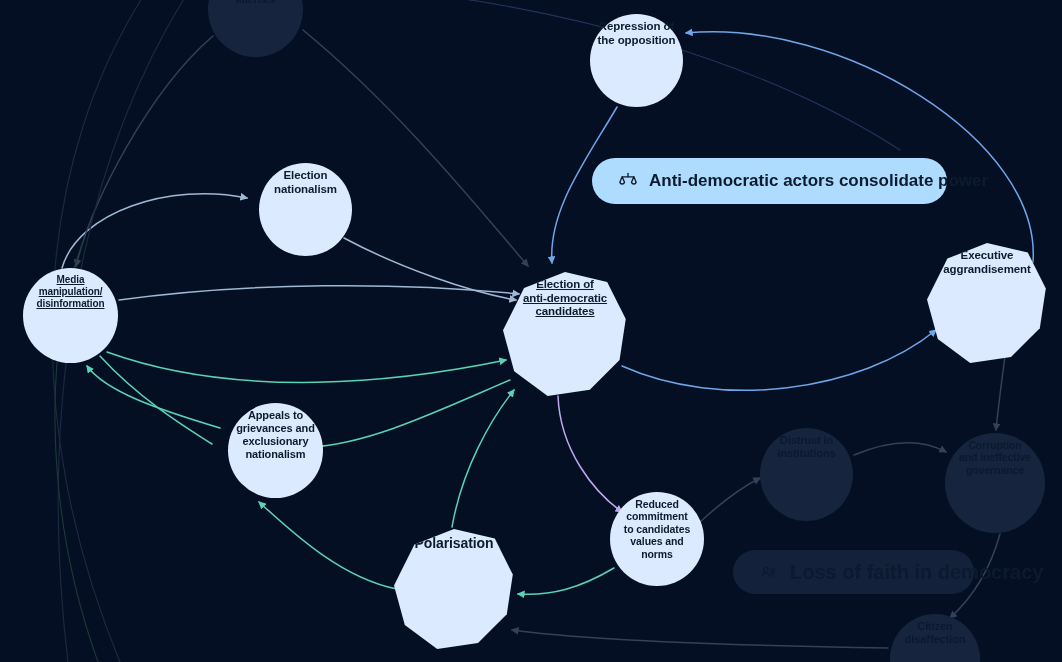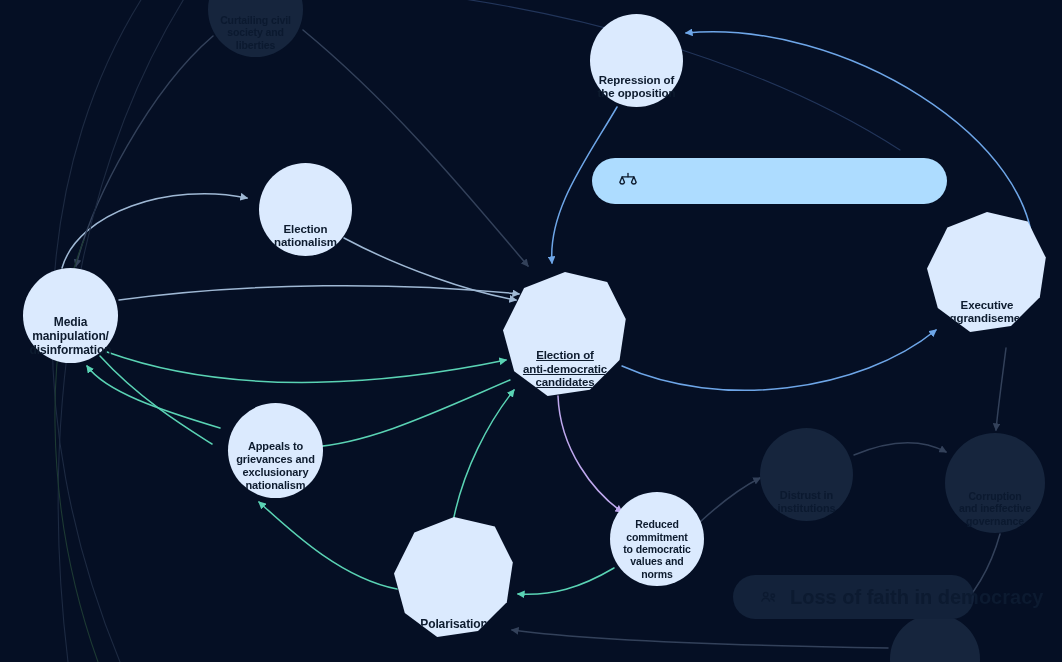--- a/index.html
+++ b/index.html
@@ -23,21 +23,21 @@
     position: absolute;
     left: 0;
     top: 0;
     width: 1062px;
     height: 662px;
     pointer-events: none;
   }
   .node {
     position: absolute;
     display: flex;
-    align-items: flex-end;
+    align-items: flex-start;
     justify-content: center;
     text-align: center;
     box-sizing: border-box;
     color: #0d1b2e;
     font-weight: 700;
     letter-spacing: -0.1px;
     line-height: 1.18;
     padding: 6px;
     user-select: none;
   }
@@ -142,31 +142,31 @@
 liberties</span>
       </div>
       <div class="node circle active" style="left: 590px; top: 14px; width: 93px; height: 93px; font-size: 11.5px;">
         <span style="white-space: pre-line;">Repression of
 the opposition</span>
       </div>
       <div class="node circle active" style="left: 259px; top: 163px; width: 93px; height: 93px; font-size: 11.5px;">
         <span style="white-space: pre-line;">Election
 nationalism</span>
       </div>
-      <div class="node circle active" style="left: 23px; top: 268px; width: 95px; height: 95px; font-size: 12px;">
+      <div class="node circle active" style="left: 23px; top: 268px; width: 95px; height: 95px; font-size: 10px; text-decoration: underline;">
         <span style="white-space: pre-line;">Media
 manipulation/
 disinformation</span>
       </div>
       <div class="node poly active" style="left: 503px; top: 272px; width: 124px; height: 124px; font-size: 11.5px; text-decoration: underline;">
         <span style="white-space: pre-line;">Election of
 anti-democratic
 candidates</span>
       </div>
-      <div class="node poly active" style="left: 927px; top: 212px; width: 120px; height: 120px; font-size: 11.5px;">
+      <div class="node poly active" style="left: 927px; top: 243px; width: 120px; height: 120px; font-size: 11.5px;">
         <span style="white-space: pre-line;">Executive
 aggrandisement</span>
       </div>
       <div class="node circle active" style="left: 228px; top: 403px; width: 95px; height: 95px; font-size: 11px;">
         <span style="white-space: pre-line;">Appeals to
 grievances and
 exclusionary
 nationalism</span>
       </div>
       <div class="node circle dim" style="left: 760px; top: 428px; width: 93px; height: 93px; font-size: 11px;">
@@ -174,44 +174,45 @@
 institutions</span>
       </div>
       <div class="node circle dim" style="left: 945px; top: 433px; width: 100px; height: 100px; font-size: 10.5px;">
         <span style="white-space: pre-line;">Corruption
 and ineffective
 governance</span>
       </div>
       <div class="node circle active" style="left: 610px; top: 492px; width: 94px; height: 94px; font-size: 10.5px;">
         <span style="white-space: pre-line;">Reduced
 commitment
-to democratic
+to candidates
 values and
 norms</span>
       </div>
-      <div class="node poly active" style="left: 394px; top: 517px; width: 120px; height: 120px; font-size: 12px;">
+      <div class="node poly active" style="left: 394px; top: 529px; width: 120px; height: 120px; font-size: 14px;">
         <span style="white-space: pre-line;">Polarisation</span>
       </div>
       <div class="node circle dim" style="left: 890px; top: 614px; width: 90px; height: 90px; font-size: 11px;">
         <span style="white-space: pre-line;">Citizen
 disaffection</span>
       </div>
     </div>
   <div id="pill-layer">
       <div class="pill active" style="left: 592px; top: 158px; width: 355px; height: 46px; font-size: 17px;">
         <span class="pill-icon">
           <svg width="20" height="20" viewBox="0 0 24 24" fill="none" stroke="#0d1b2e" stroke-width="1.6" stroke-linecap="round" stroke-linejoin="round">
             <path d="M12 3v4"></path>
             <path d="M5 7h14"></path>
             <path d="M5 7 2.2 13.5a2.9 2.9 0 0 0 5.6 0Z"></path>
             <path d="M19 7l-2.8 6.5a2.9 2.9 0 0 0 5.6 0Z"></path>
           </svg>
         </span>
-      </div>
-      <div class="pill dim" style="left: 733px; top: 575px; width: 241px; height: 44px; font-size: 20px;">
+        <span class="pill-label">Anti-democratic actors consolidate power</span>
+      </div>
+      <div class="pill dim" style="left: 733px; top: 550px; width: 241px; height: 44px; font-size: 20px;">
         <span class="pill-icon">
           <svg width="20" height="20" viewBox="0 0 24 24" fill="none" stroke="#0c1a30" stroke-width="1.6" stroke-linecap="round" stroke-linejoin="round">
             <circle cx="8" cy="9" r="2.6"></circle>
             <circle cx="16.5" cy="10.5" r="2.1"></circle>
             <path d="M3.4 17c.6-2.3 2.4-3.6 4.6-3.6s4 1.3 4.6 3.6"></path>
             <path d="M14 14.2c2 0 3.6 1.1 4.2 2.8"></path>
           </svg>
         </span>
         <span class="pill-label">Loss of faith in democracy</span>
       </div>

